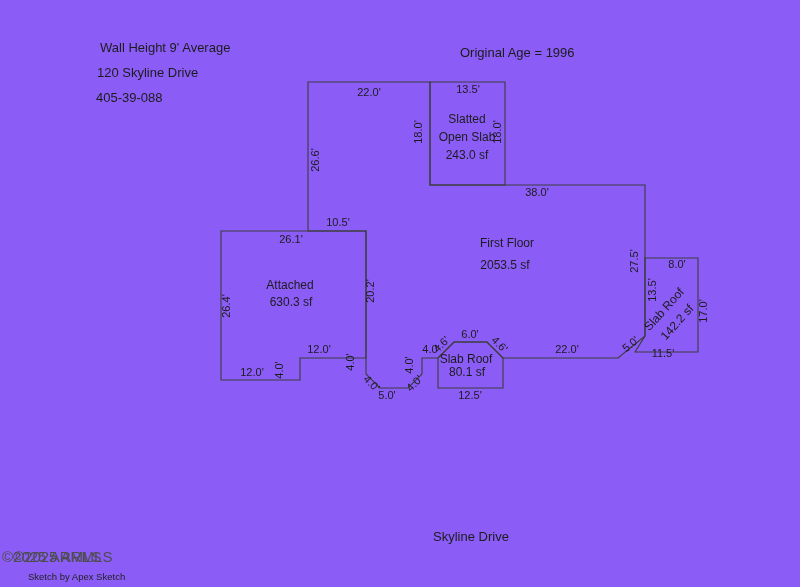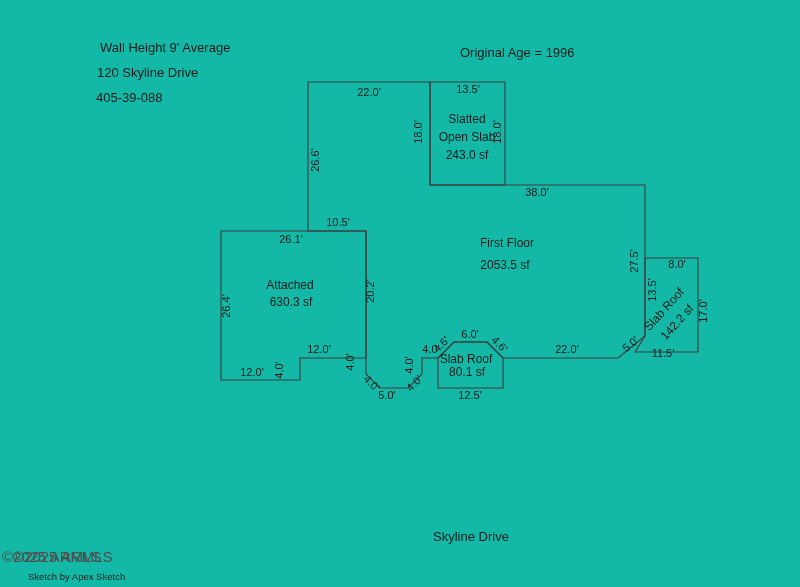--- a/index.html
+++ b/index.html
@@ -1,19 +1,19 @@
 <!DOCTYPE html>
 <html><head>
 <meta charset="utf-8">
 <style>
   html,body{margin:0;padding:0;background:#ffffff;}
   .page{
     position:relative;
     width:800px;height:587px;
-    background:#14b8a6;
+    background:#8b5cf6;
     overflow:hidden;
     font-family:"Liberation Sans", sans-serif;
   }
   svg{position:absolute;left:0;top:0;}
   .outline{fill:none;stroke:#3c3c3c;stroke-width:1.1;stroke-linejoin:miter;}
   text{fill:#1c1c1c;font-family:"Liberation Sans", sans-serif;}
   .hdr{font-size:13px;}
   .dim{font-size:11px;}
   .area{font-size:12px;}
   .street{font-size:13px;}

